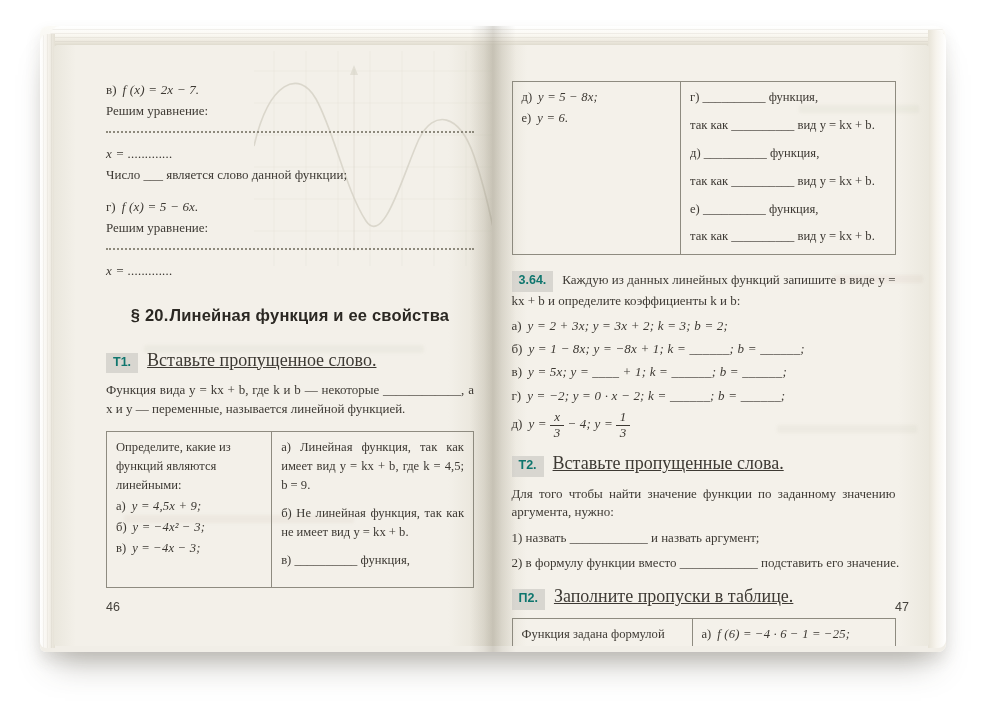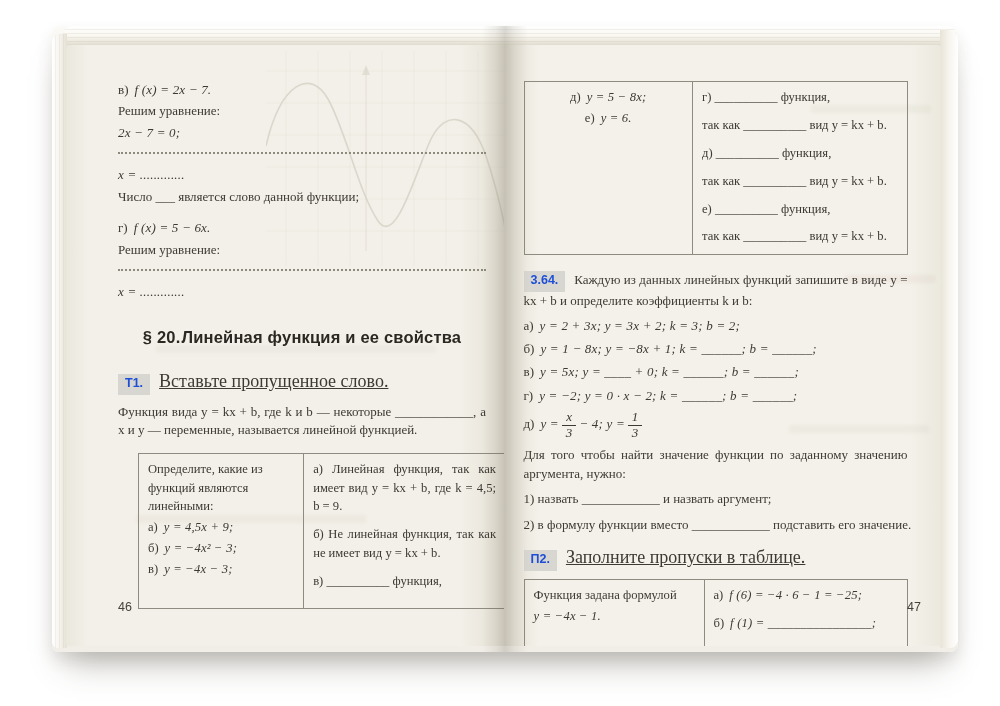--- a/index.html
+++ b/index.html
@@ -3,21 +3,21 @@
 <meta charset="utf-8">
 <style>
   * { margin:0; padding:0; box-sizing:border-box; }
   html,body { width:1000px; height:706px; }
   body { font-family:"Liberation Serif", serif; color:#3d3933; }
 
   .scene { position:relative; width:1000px; height:706px; background:#ffffff; overflow:hidden; }
 
   
   .book {
-    position:absolute; left:52px; top:26px; width:906px; height:626px;
+    position:absolute; left:40px; top:26px; width:906px; height:626px;
     background:linear-gradient(180deg,#fbfaf6 0%, #f3f0e9 8%, #f1eee7 100%);
     border-radius:8px 10px 8px 6px;
     box-shadow:0 24px 32px -14px rgba(70,62,48,0.35), 0 8px 16px rgba(70,62,48,0.12);
   }
   .edge-top {
     position:absolute; top:0; left:10px; right:2px; height:20px; border-radius:10px 8px 0 0;
     background:linear-gradient(180deg,#ffffff 0%, #faf8f2 45%, #ebe7dc 80%, #dbd7ca 100%);
     background-image:repeating-linear-gradient(180deg, rgba(255,255,255,0) 0 3px, rgba(150,144,128,0.12) 3px 4px),
       linear-gradient(180deg,#ffffff 0%, #faf8f2 45%, #ebe7dc 80%, #dbd7ca 100%);
   }
@@ -53,29 +53,29 @@
   .gap-m { margin-bottom:13px; }
   .dotted-rule { border-top:2px dotted #8d897c; height:0; margin:10px 0 12px 0; }
   .para { text-align:justify; }
 
   .heading { font-family:"Liberation Sans", sans-serif; font-weight:bold; font-size:16.5px; color:#2b2823;
     text-align:center; margin:24px 0 20px 0; letter-spacing:0.2px; }
   .heading .hnum { margin-right:1px; }
 
   .task-row { margin:0 0 8px 0; }
   .badge { display:inline-block; font-family:"Liberation Sans", sans-serif; font-weight:bold; font-size:12.5px;
-    color:#1d4ed8; background:#d8d6d0; padding:1px 7px 2px 7px; margin-right:9px; }
+    color:#0f766e; background:#d8d6d0; padding:1px 7px 2px 7px; margin-right:9px; }
   .task-title { font-size:18px;text-decoration:underline; }
 
   
   table.ex { border-collapse:collapse; width:100%; }
   table.ex td { border:1px solid #8e8b80; vertical-align:top; padding:6px 9px 8px 9px; font-size:12.6px; line-height:1.5; }
-  .p1-table { margin-top:4px;margin-left:20px; }
+  .p1-table { margin-top:4px; }
   .p1-table .col-l { width:45%; }
-  .top-table .col-l { width:44%;text-align:center; }
+  .top-table .col-l { width:44%; }
   .top-table .col-r div { white-space:nowrap; }
   .cell-line { margin-bottom:2px; }
   .spaced { margin-bottom:9px; }
   .p2-table .col-l { width:47%; }
   .p2-table .col-r div { white-space:nowrap; margin-bottom:9px; }
 
   
   .frac { display:inline-block; vertical-align:-9px; text-align:center; line-height:1.15; font-style:italic; margin:0 3px; }
   .frac .fnum { display:block; border-bottom:1px solid #3d3933; padding:0 4px; }
   .frac .fden { display:block; padding:0 4px; }
@@ -115,21 +115,20 @@
           <circle cx="243" cy="196" r="3" fill="#bcb7a6" opacity="0.8"></circle>
         </svg>
         <div class="bleed-bar" style="left:70px; top:470px; width:230px; height:8px; background:rgba(150,120,90,0.06);"></div>
         <div class="bleed-bar" style="left:90px; top:300px; width:280px; height:8px; background:rgba(120,130,100,0.05);"></div>
 
         <div class="content">
           <div class="row">
             <span class="lbl">в)</span><span class="math">f (x) = 2x − 7.</span>
           </div>
           <div class="row">Решим уравнение:</div>
-          <div class="row math">2x − 7 = 0;</div>
           <div class="dotted-rule"></div>
           <div class="row math">x = .............</div>
           <div class="gap-m">Число ___ является слово данной функции;</div>
 
           <div class="row">
             <span class="lbl">г)</span><span class="math">f (x) = 5 − 6x.</span>
           </div>
           <div class="row">Решим уравнение:</div>
           <div class="dotted-rule"></div>
           <div class="row math">x = .............</div>
@@ -193,27 +192,30 @@
             </tr>
           </tbody>
             </table>
 
           <p class="para" style="margin-bottom:6px;">
             <span class="badge">3.64.</span><span>Каждую из данных линейных функций запишите в виде y = kx + b и определите коэффициенты k и b:</span>
           </p>
           <div class="items-364">
             <div class="row"><span class="lbl">а)</span><span class="math">y = 2 + 3x;  y = 3x + 2;  k = 3;  b = 2;</span></div>
             <div class="row"><span class="lbl">б)</span><span class="math">y = 1 − 8x;  y = −8x + 1;  k = ______;  b = ______;</span></div>
-            <div class="row"><span class="lbl">в)</span><span class="math">y = 5x;  y = ____ + 0;  k = ______;  b = ______;</span></div>
+            <div class="row"><span class="lbl">в)</span><span class="math">y = 5x;  y = ____ + 1;  k = ______;  b = ______;</span></div>
             <div class="row"><span class="lbl">г)</span><span class="math">y = −2;  y = 0 · x − 2;  k = ______;  b = ______;</span></div>
             <div class="row">
               <span class="lbl">д)</span><span class="math">y =</span><span class="frac"><span class="fnum">x</span><span class="fden">3</span></span><span class="math">− 4;  y =</span><span class="frac"><span class="fnum">1</span><span class="fden">3</span></span>
             </div>
           </div>
 
+          <div class="task-row" style="margin-top:10px;">
+            <span class="badge">Т2.</span><span class="task-title">Вставьте пропущенные слова.</span>
+          </div>
           <p class="para" style="margin-bottom:7px;">Для того чтобы найти значение функции по заданному значению аргумента, нужно:</p>
           <div class="nowrap" style="margin-bottom:7px;">1) назвать ____________ и назвать аргумент;</div>
           <div class="nowrap" style="margin-bottom:11px;">2) в формулу функции вместо ____________ подставить его значение.</div>
 
           <div class="task-row">
             <span class="badge">П2.</span><span class="task-title">Заполните пропуски в таблице.</span>
           </div>
 
           <table class="ex p2-table">
             <tbody>

